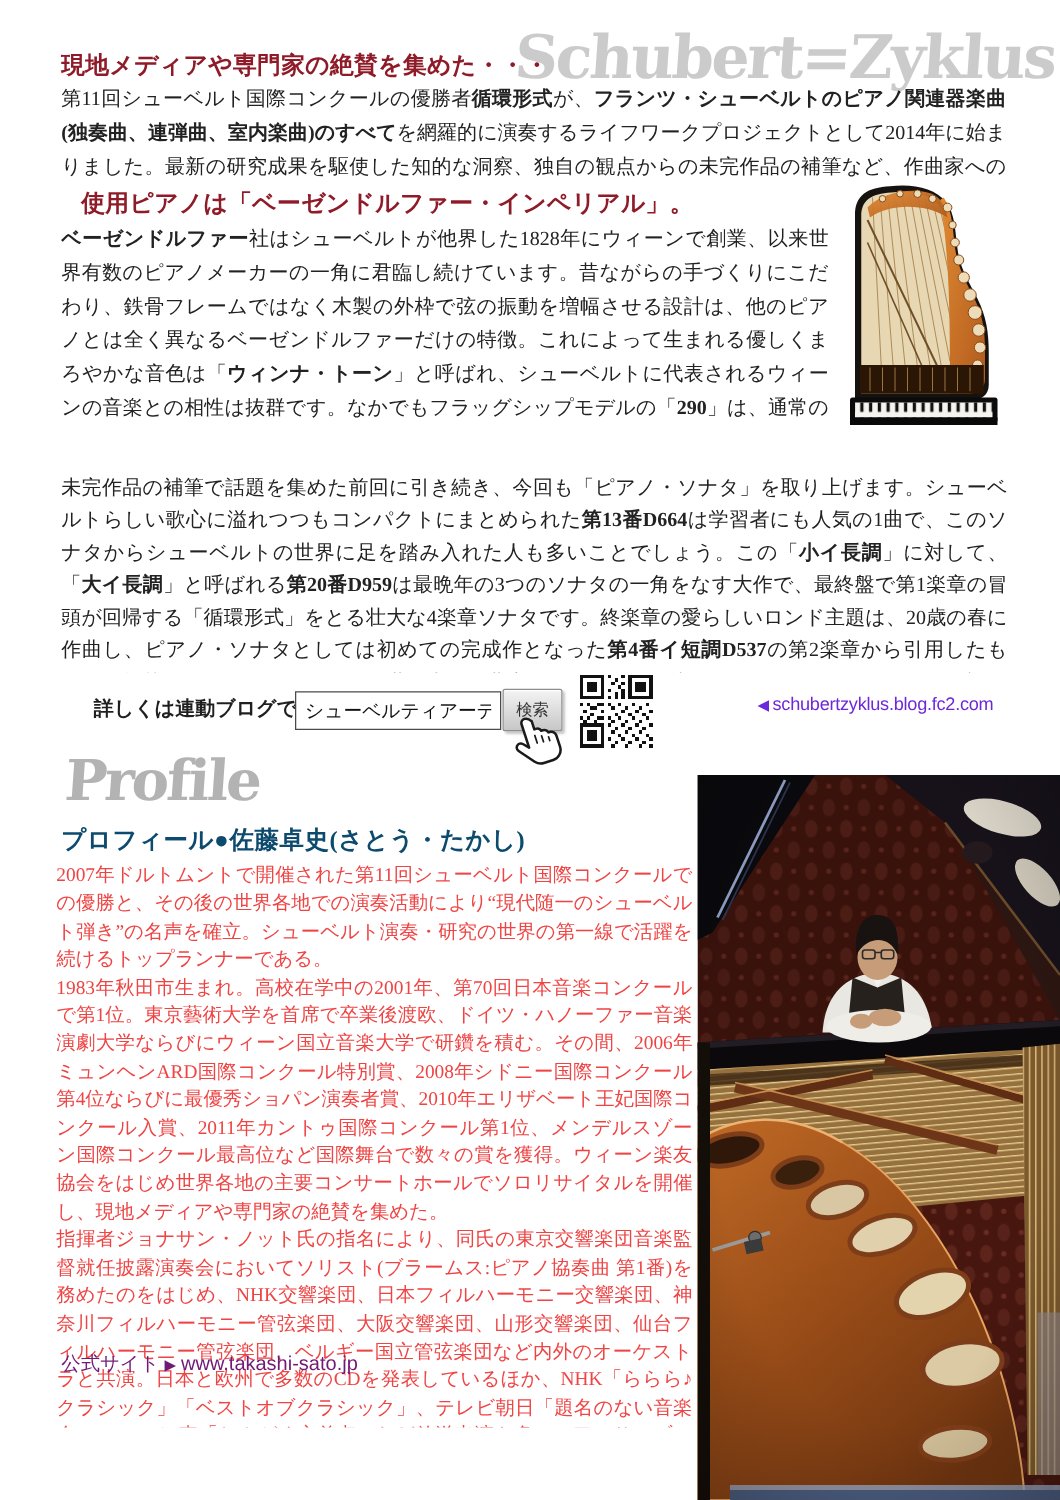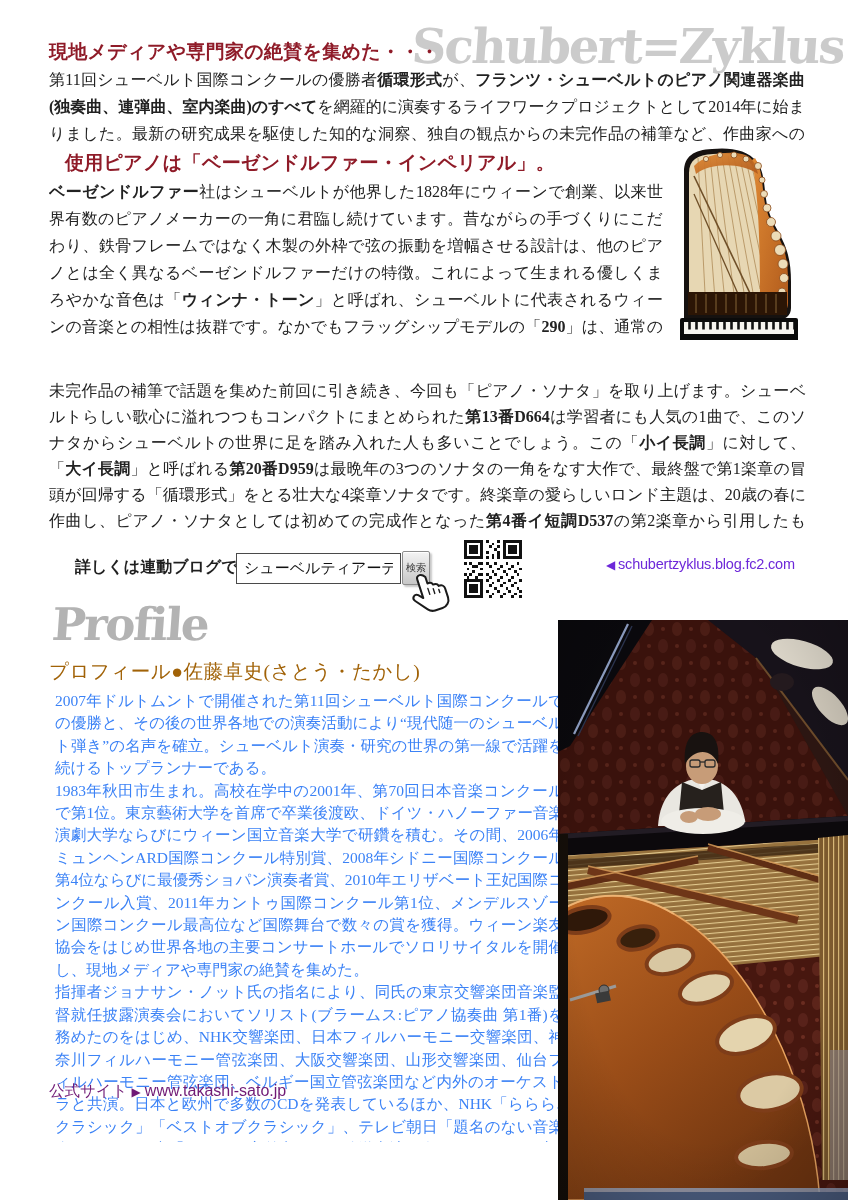--- a/index.html
+++ b/index.html
@@ -17,58 +17,58 @@
   #logo-profile{left:52px;top:598px;font-size:45px;color:#b3b3b3;}
 
   .h{
     position:absolute;font-family:"Liberation Sans","DejaVu Sans",sans-serif;
     font-weight:bold;font-size:19px;color:#8f1b28;white-space:nowrap;letter-spacing:.3px;
   }
   #h1{left:49px;top:39px;}
   #h2{left:65px;top:150px;}
   #h3{left:49px;top:350px;}
   #profile-heading{
-    position:absolute;left:49px;top:658px;font-weight:normal;font-size:19.5px;
-    color:#a16207;white-space:nowrap;letter-spacing:.5px;
+    position:absolute;left:49px;top:658px;font-weight:bold;font-size:19.5px;
+    color:#0c4a6e;white-space:nowrap;letter-spacing:.5px;
   }
 
   .body{
     position:absolute;font-size:16px;line-height:27px;text-align:justify;
     overflow:hidden;color:#222;
   }
   #b1{left:49px;top:66px;width:756px;height:82px;}
   #b2{left:49px;top:178px;width:614px;height:164px;}
   #b3{left:49px;top:378px;width:757px;height:160px;line-height:26px;}
   .body .b{font-weight:bold;}
 
   #piano{position:absolute;left:672px;top:142px;width:132px;height:202px;}
 
   #blog-label{position:absolute;left:75px;top:557px;font-size:16px;font-weight:bold;white-space:nowrap;}
   #search-box{
     position:absolute;left:236px;top:553px;width:165px;height:31px;box-sizing:border-box;
     border:1px solid #4a4a4a;background:#fff;font-size:15px;padding:0 7px;
     font-family:"Liberation Sans","DejaVu Sans",sans-serif;color:#111;
   }
   #search-btn{
-    position:absolute;left:402px;top:551px;width:28px;height:34px;
+    position:absolute;left:402px;top:551px;width:48px;height:34px;
     background:linear-gradient(#f4f4f4,#c7c7c7);border:1px solid #8d8d8d;border-radius:2px;
-    font-family:"Liberation Sans","DejaVu Sans",sans-serif;font-size:10px;color:#333;
+    font-family:"Liberation Sans","DejaVu Sans",sans-serif;font-size:13px;color:#333;
     box-shadow:2px 2px 2px rgba(0,0,0,.22), inset 0 1px 0 #fff;padding:0;
   }
   #hand{position:absolute;left:409px;top:570px;width:44px;height:48px;}
   #qr{position:absolute;left:461px;top:535px;width:64px;height:68px;}
   #blog-url{
     position:absolute;left:606px;top:556px;font-family:"Liberation Sans","DejaVu Sans",sans-serif;
     font-size:14.5px;color:#6d28d9;white-space:nowrap;letter-spacing:-.2px;
   }
   #blog-url .arr{font-size:12px;margin-right:3px;}
 
   #bio{
-    position:absolute;left:55px;top:690px;width:509px;height:452px;
-    font-size:15.5px;line-height:22.4px;text-align:justify;overflow:hidden;color:#3b82f6;
+    position:absolute;left:45px;top:690px;width:509px;height:452px;
+    font-size:15.5px;line-height:22.4px;text-align:justify;overflow:hidden;color:#ef4444;
   }
   #bio p{margin:0;}
   #site{position:absolute;left:49px;top:1081px;font-size:15.5px;white-space:nowrap;color:#701a75;}
   #site .url{font-family:"Liberation Sans","DejaVu Sans",sans-serif;font-size:16px;}
   #site .arr{font-size:12px;margin:0 4px;}
 
   #photo{position:absolute;left:558px;top:620px;width:290px;height:580px;}
 </style>
 </head>
 <body>

